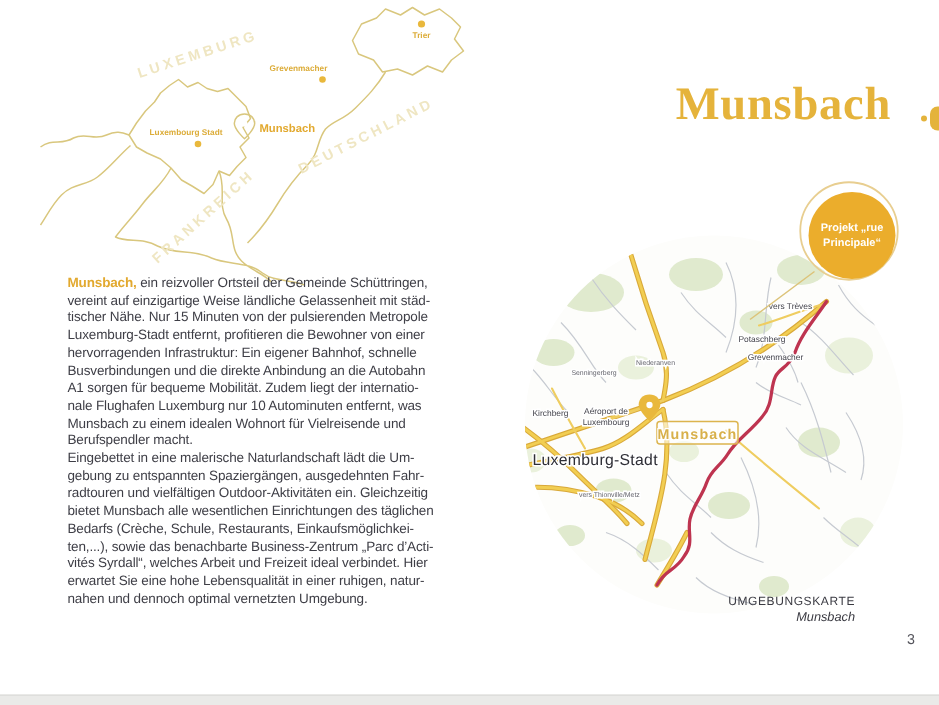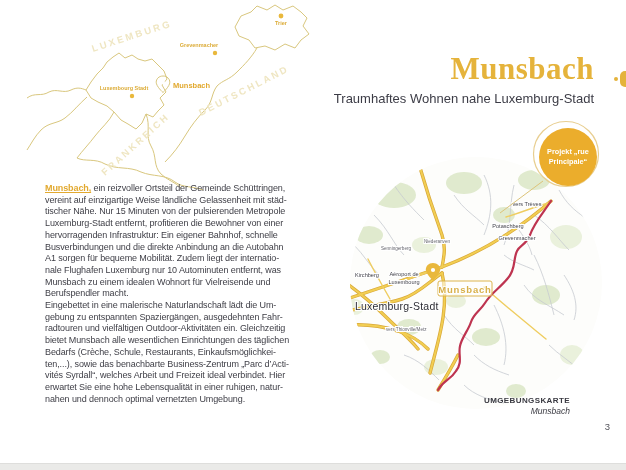--- a/index.html
+++ b/index.html
@@ -24,34 +24,34 @@
     font-weight:700;font-size:31px;color:#E5B33B;
     letter-spacing:0.5px;line-height:34px;
   }
   .page-subtitle{margin-top:5px;font-size:13px;color:#3C3C46;}
   
   .article{position:absolute;left:45px;top:183px;width:310px;color:#3E3E46;}
   .article .para{
     font-size:9px;line-height:11.7px;white-space:pre;letter-spacing:-0.1px;
   }
   .article .para + .para{}
-  .article .lead{color:#E2A92F;font-weight:700;text-decoration:underline;}
+  .article .lead{color:#E2A92F;font-weight:700;}
   
   .area-map{position:absolute;left:334px;top:155px;}
   .area-map .map-label{fill:#44444C;paint-order:stroke;stroke:#ffffff;stroke-width:2px;}
   .area-map .tiny{font-size:4.6px;fill:#66666E;}
   .area-map .small{font-size:5.6px;}
   .area-map .city-big{font-size:10.5px;fill:#2E2E35;font-weight:400;letter-spacing:0.2px;}
   .area-map .munsbach-text{fill:#D8B04A;font-size:9.5px;font-weight:700;letter-spacing:0.8px;paint-order:stroke;stroke:#ffffff;stroke-width:1.5px;}
   
   .decor{position:absolute;left:0;top:0;pointer-events:none;}
   .badge-text{fill:#ffffff;font-size:7.3px;font-weight:700;text-anchor:middle;}
   
   .map-caption{position:absolute;right:56px;top:396px;text-align:right;color:#3A3A42;}
-  .map-caption .cap-title{font-size:8px;font-weight:700;letter-spacing:0.4px;padding-left:27px;}
+  .map-caption .cap-title{font-size:8px;font-weight:400;letter-spacing:0.4px;padding-left:27px;}
   .map-caption .cap-sub{font-size:8.5px;font-style:italic;margin-top:1px;}
   .page-number{position:absolute;right:16px;top:421px;font-size:9.5px;color:#55555C;}
   .scan-edge{position:absolute;left:0;right:0;bottom:0;height:6px;background:#EAEAE8;border-top:1px solid #DEDEDC;}
 </style>
 </head>
 <body>
 
 <div class="page">
 
   <svg class="mini-map" width="330" height="190" viewBox="0 0 330 190">
@@ -75,21 +75,20 @@
     <text class="city-label" x="99" y="88" text-anchor="middle">Luxembourg Stadt</text>
     <circle class="dot" cx="107" cy="94" r="2.2"></circle>
 
     <path d="M138,74 c-4.2,0 -6.8,3 -6.8,6.2 c0,4.2 6.8,10.3 6.8,10.3 c0,0 6.8,-6.1 6.8,-10.3 c0,-3.2 -2.6,-6.2 -6.8,-6.2 z" fill="#E9B83C" stroke="none"></path>
     <circle cx="138" cy="80.5" r="2" fill="#ffffff"></circle>
     <text class="marker-label" x="148" y="86">Munsbach</text>
   </svg>
 
   <div class="header">
     <div class="page-title">Munsbach</div>
-    <div class="page-subtitle">Traumhaftes Wohnen nahe Luxemburg-Stadt</div>
   </div>
 
   <div class="article">
     <div class="para"><span class="lead">Munsbach,</span><span> ein reizvoller Ortsteil der Gemeinde Schüttringen,
 vereint auf einzigartige Weise ländliche Gelassenheit mit städ-
 tischer Nähe. Nur 15 Minuten von der pulsierenden Metropole
 Luxemburg-Stadt entfernt, profitieren die Bewohner von einer
 hervorragenden Infrastruktur: Ein eigener Bahnhof, schnelle
 Busverbindungen und die direkte Anbindung an die Autobahn
 A1 sorgen für bequeme Mobilität. Zudem liegt der internatio-

